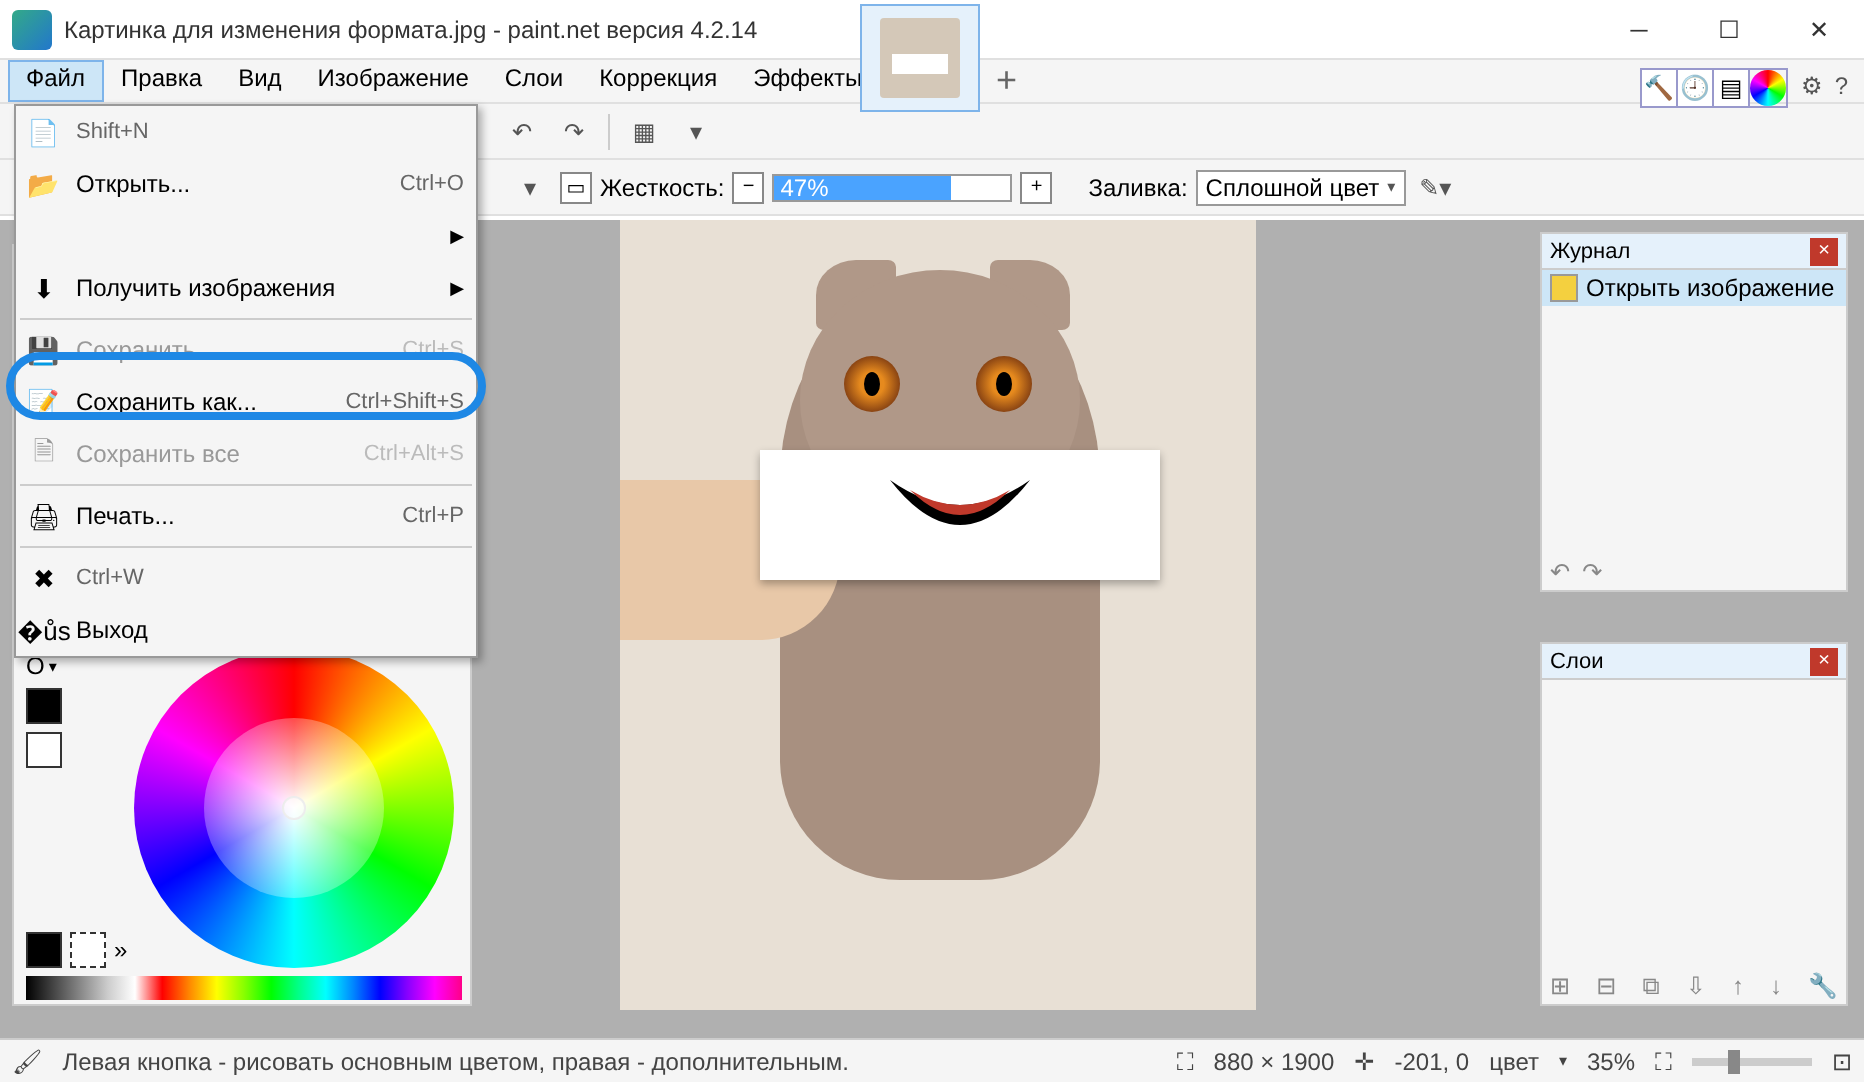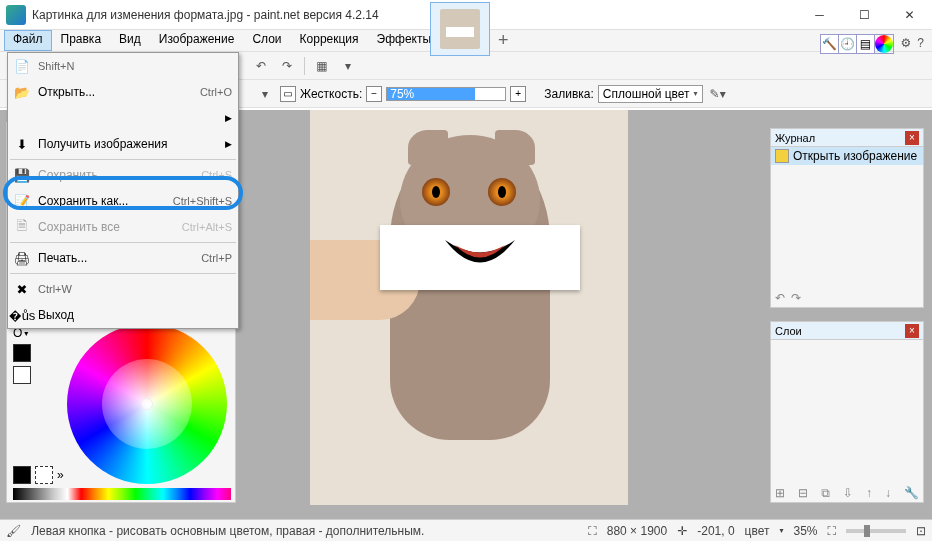--- a/index.html
+++ b/index.html
@@ -63,21 +63,21 @@
 .fm-label{flex:1}
 .fm-short{color:#666;font-size:11px}
 .fm-row.disabled .fm-short{color:#bbb}
 .fm-sep{height:1px;background:#ccc;margin:2px 2px}
 .fm-sub{position:absolute;right:6px;font-size:9px}
 .saveas-hi{position:absolute;left:3px;top:176px;width:240px;height:34px;border:4px solid #1e88e5;border-radius:17px;z-index:101;pointer-events:none}
 .side-panel{position:absolute;right:8px;width:154px;background:#f5f5f5;border:1px solid #ccc;z-index:3}
 .sp-hdr{height:18px;background:#e5f1fb;display:flex;align-items:center;padding:0 4px;border-bottom:1px solid #ccc}
 .sp-hdr .t{flex:1;font-size:11px}
 .sp-close{width:14px;height:14px;background:#c0392b;color:#fff;display:flex;align-items:center;justify-content:center;font-size:10px}
-.history{top:128px;height:180px}
+.history{top:116px;height:180px}
 .hist-item{display:flex;align-items:flex-end;gap:4px;padding:2px 4px;background:#cde6f7}
 .hist-ico{width:14px;height:14px;background:#f4d03f;border:1px solid #999}
 .hist-btns{position:absolute;bottom:2px;left:4px;display:flex;gap:6px;color:#888}
 .layers{top:321px;height:182px}
 .layer-item{display:flex;align-items:center;gap:6px;padding:4px;background:#cde6f7;border:1px solid #7eb4ea;margin:2px}
 .layer-thumb{width:28px;height:28px;background:#d4c8b8;border:1px solid #999;position:relative}
 .layer-thumb::after{content:"";position:absolute;left:4px;top:12px;width:20px;height:6px;background:#fff}
 .layer-chk{width:13px;height:13px;border:1px solid #666;display:flex;align-items:center;justify-content:center;font-size:10px}
 .layer-btns{position:absolute;bottom:2px;left:2px;right:2px;display:flex;gap:3px;color:#888;justify-content:space-between;padding:0 2px}
 .layer-btns span{font-size:12px}
@@ -135,21 +135,21 @@
 </div>
 
 <div class="toolrow2">
   <span style="width:244px"></span>
   <div class="tool-btn">▾</div>
   <div class="sq-btn">▭</div>
   <div class="slider-wrap">
     <span>Жесткость:</span>
     <div class="sq-btn">−</div>
     <div class="track">
-        <span>75%</span>
+        <span>47%</span>
       </div>
     <div class="sq-btn">+</div>
   </div>
   <span style="width:10px"></span>
   <span>Заливка:</span>
   <div class="fill-sel">
     <span>Сплошной цвет</span>
       <span class="dd">▾</span>
   </div>
   <div class="tool-btn">✎▾</div>

